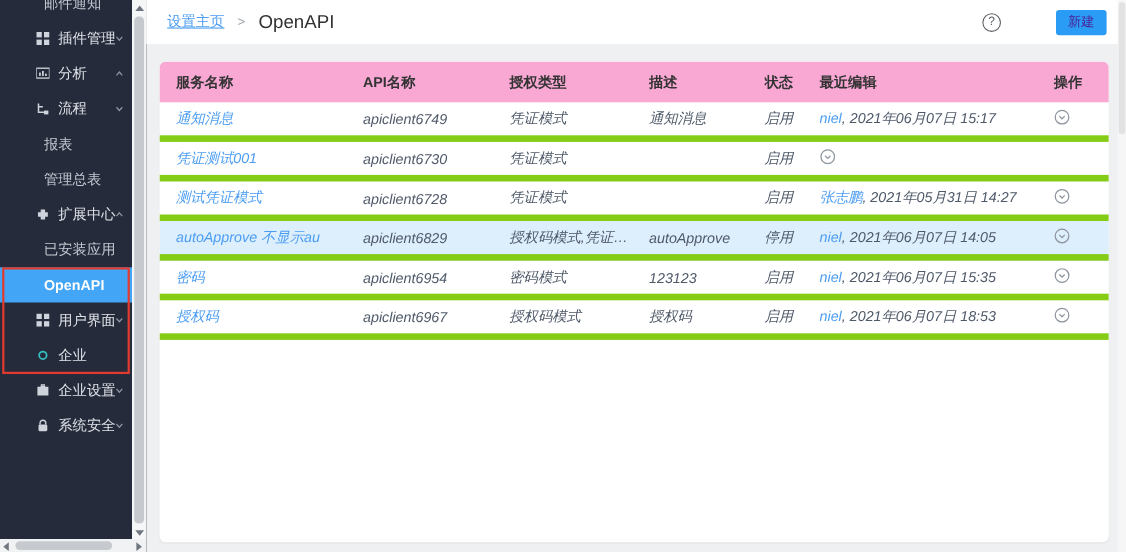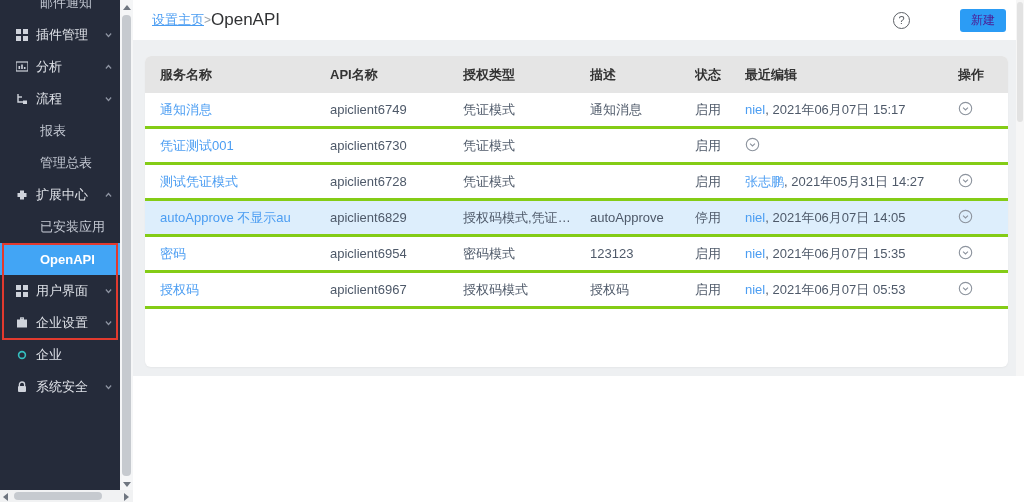--- a/index.html
+++ b/index.html
@@ -1,25 +1,25 @@
 <!DOCTYPE html>
 <html style="--sidebar-bg: #252b3a; --sidebar-active: #42a5f5; --accent: #2b9cf5; --link: #4b9df2; --highlight: #ddeefc; --redbox: #e23a2e; --teal: #35c0c0; --page-bg: #eef0f2;"><head>
 <meta charset="utf-8">
 <style>
   * { margin:0; padding:0; box-sizing:border-box; }
   html,body { width:1024px; height:502px; overflow:hidden;
     font-family:"Liberation Sans","DejaVu Sans",sans-serif; }
-  .app { position:relative; width:1024px; height:376px; background:var(--page-bg,#eef0f2); }
+  .app { position:relative; width:1024px; height:502px; background:var(--page-bg,#eef0f2); }
 
   
   .sidebar { position:absolute; left:0; top:0; width:133px; height:502px;
     background:var(--sidebar-bg,#252b3a); overflow:hidden; }
   .side-nav { position:absolute; left:0; top:-13px; width:120px; }
   .side-item { position:relative; display:flex; align-items:center; height:32px;
-    padding-left:15px; color:#dfe2e8; font-size:13px; cursor:pointer; }
+    padding-left:32px; color:#dfe2e8; font-size:13px; cursor:pointer; }
   .side-item.sub { padding-left:40px; color:#c3c8d2; }
   .side-item.active { background:var(--sidebar-active,#42a5f5); color:#fff; font-weight:bold; }
   .s-icon { display:inline-flex; width:13px; height:13px; margin-right:8px;
     align-items:center; justify-content:center; color:#cfd3db; flex:0 0 13px; }
   .s-icon svg { width:12px; height:12px; display:block; }
   .s-icon.teal { color:var(--teal,#35c0c0); }
   .s-label { white-space:nowrap; }
   .chev { position:absolute; right:7px; top:50%; transform:translateY(-50%); color:#8d93a1; display:flex; }
   .chev svg { width:9px; height:9px; }
   .chev.up svg { transform:rotate(180deg); }
@@ -35,37 +35,37 @@
   .arr-down { left:3px; bottom:3px; border-left:4px solid transparent; border-right:4px solid transparent; border-top:5px solid #6f7680; }
   .h-scrollbar { position:absolute; left:0; bottom:0; width:133px; height:12px; background:#f1f2f3; }
   .h-thumb { position:absolute; top:2px; bottom:2px; left:14px; width:88px; background:#c6cacf; border-radius:4px; }
   .arr-left { top:3px; left:3px; border-top:4px solid transparent; border-bottom:4px solid transparent; border-right:5px solid #6f7680; }
   .arr-right { top:3px; right:4px; border-top:4px solid transparent; border-bottom:4px solid transparent; border-left:5px solid #6f7680; }
 
   
   .main { position:absolute; left:133px; top:0; right:0; bottom:0; }
   .topbar { position:absolute; left:0; right:0; top:0; height:40px; background:#fff;
     display:flex; align-items:center; justify-content:space-between; padding:0 18px 0 19px; }
-  .breadcrumb { display:flex; align-items:center; gap:0; }
+  .breadcrumb { display:flex; align-items:center; gap:12px; }
   .bc-root { color:var(--link,#4b9df2); font-size:13px; text-decoration:underline; cursor:pointer; }
   .bc-sep { color:#9aa0a6; font-size:12px; }
   .bc-current { color:#303133; font-size:17px; }
   .topbar-right { display:flex; align-items:center; gap:14px; }
   .help { width:17px; height:17px; border:1px solid #5c6066; border-radius:50%;
     color:#5c6066; font-size:11px; display:flex; align-items:center; justify-content:center; cursor:pointer; }
   .btn-primary { background:var(--accent,#2b9cf5); color:#4c1d95; border:none; border-radius:3px;
     font-size:12px; width:46px; height:23px; cursor:pointer; font-family:Liberation Mono, monospace;margin-left:36px; }
 
   .content { position:absolute; left:0; right:0; top:40px; bottom:0; }
   .card { position:absolute; left:12px; right:16px; top:16px; bottom:9px;
     background:#fff; border-radius:6px; overflow:hidden; box-shadow:0 1px 2px rgba(0,0,0,.04); }
   .trow { display:grid; grid-template-columns:170px 133px 127px 105px 50px 213px 1fr;
     align-items:center; padding-left:15px; height:36px; font-size:13px; color:#4e5969; }
-  .thead-row { height:37px; background:#e5e5e5; color:#333; font-weight:bold; font-size:13px; }
-  .tbody .trow { border-bottom:3px solid #84cc16; }
+  .thead-row { height:37px; background:#f9a8d4; color:#333; font-weight:bold; font-size:13px; }
+  .tbody .trow { border-bottom:6px solid #84cc16;font-style:italic; }
   .tbody .trow.hl { background:var(--highlight,#ddeefc); }
   .cell { white-space:nowrap; overflow:hidden; text-overflow:ellipsis; padding-right:8px; }
   .link { color:var(--link,#4b9df2); text-decoration:none; cursor:pointer; }
   .op-btn { display:inline-flex; width:15px; height:15px; color:#8d949e; cursor:pointer; }
   .op-btn svg { width:15px; height:15px; }
 
   .main-scrollbar { position:absolute; right:0; top:0; bottom:0; width:8px; background:#f6f6f6; }
   .main-thumb { position:absolute; left:1px; right:1px; top:2px; height:120px; background:#e2e2e2; border-radius:3px; }
 </style>
 </head>
@@ -160,40 +160,40 @@
             </svg>
           </span>
           <span class="s-label">用户界面</span>
           <span class="chev down">
             <svg viewBox="0 0 12 12" fill="none" stroke="currentColor" stroke-width="1.6">
               <path d="M2.5 4l3.5 4 3.5-4"></path>
             </svg>
           </span>
         </div>
         <div class="side-item">
+          <span class="s-icon teal">
+            <svg viewBox="0 0 12 12" fill="none" stroke="currentColor" stroke-width="1.6">
+              <circle cx="6" cy="6" r="3.4"></circle>
+            </svg>
+          </span>
+          <span class="s-label">企业</span>
+        </div>
+        <div class="side-item">
           <span class="s-icon">
             <svg viewBox="0 0 12 12" fill="currentColor">
               <path d="M4 2.5V1.5h4v1h3v8H1v-8z"></path>
               <rect x="4.6" y="0.8" width="2.8" height="1.6" fill="none" stroke="currentColor"></rect>
             </svg>
           </span>
           <span class="s-label">企业设置</span>
           <span class="chev down">
             <svg viewBox="0 0 12 12" fill="none" stroke="currentColor" stroke-width="1.6">
               <path d="M2.5 4l3.5 4 3.5-4"></path>
             </svg>
           </span>
-        </div>
-        <div class="side-item">
-          <span class="s-icon teal">
-            <svg viewBox="0 0 12 12" fill="none" stroke="currentColor" stroke-width="1.6">
-              <circle cx="6" cy="6" r="3.4"></circle>
-            </svg>
-          </span>
-          <span class="s-label">企业</span>
         </div>
         <div class="side-item">
           <span class="s-icon">
             <svg viewBox="0 0 12 12" fill="currentColor">
               <path d="M3.4 5V3.6a2.6 2.6 0 1 1 5.2 0V5" fill="none" stroke="currentColor" stroke-width="1.3"></path>
               <rect x="2" y="5" width="8" height="6" rx="1"></rect>
             </svg>
           </span>
           <span class="s-label">系统安全</span>
           <span class="chev down">
@@ -309,21 +309,21 @@
                     <path d="M5.4 7l2.6 2.6L10.6 7"></path>
                   </svg>
                 </span></div>
             </div>
             <div class="trow">
               <div class="cell"><a class="link">授权码</a></div>
               <div class="cell">apiclient6967</div>
               <div class="cell">授权码模式</div>
               <div class="cell">授权码</div>
               <div class="cell">启用</div>
-              <div class="cell"><a class="link">niel</a><span>, 2021年06月07日 05:53</span></div>
+              <div class="cell"><a class="link">niel</a><span>, 2021年06月07日 18:53</span></div>
               <div class="cell"><span class="op-btn">
                   <svg viewBox="0 0 16 16" fill="none" stroke="currentColor" stroke-width="1.2">
                     <circle cx="8" cy="8" r="6.6"></circle>
                     <path d="M5.4 7l2.6 2.6L10.6 7"></path>
                   </svg>
                 </span></div>
             </div>
           </div>
       </div>
     </section>

